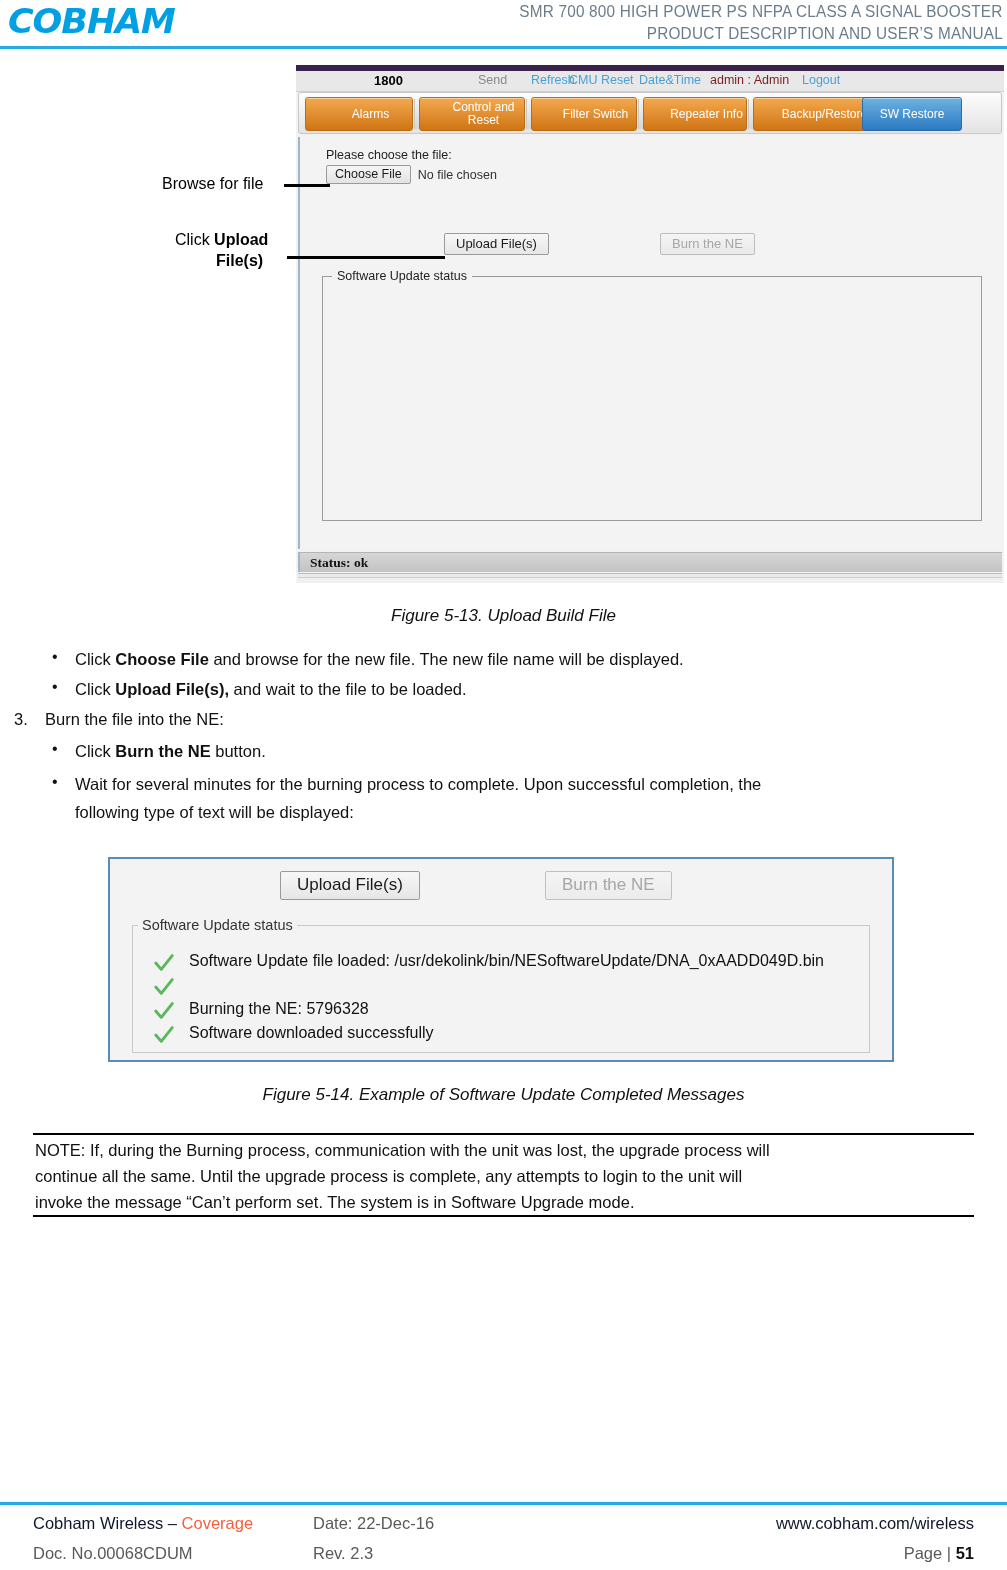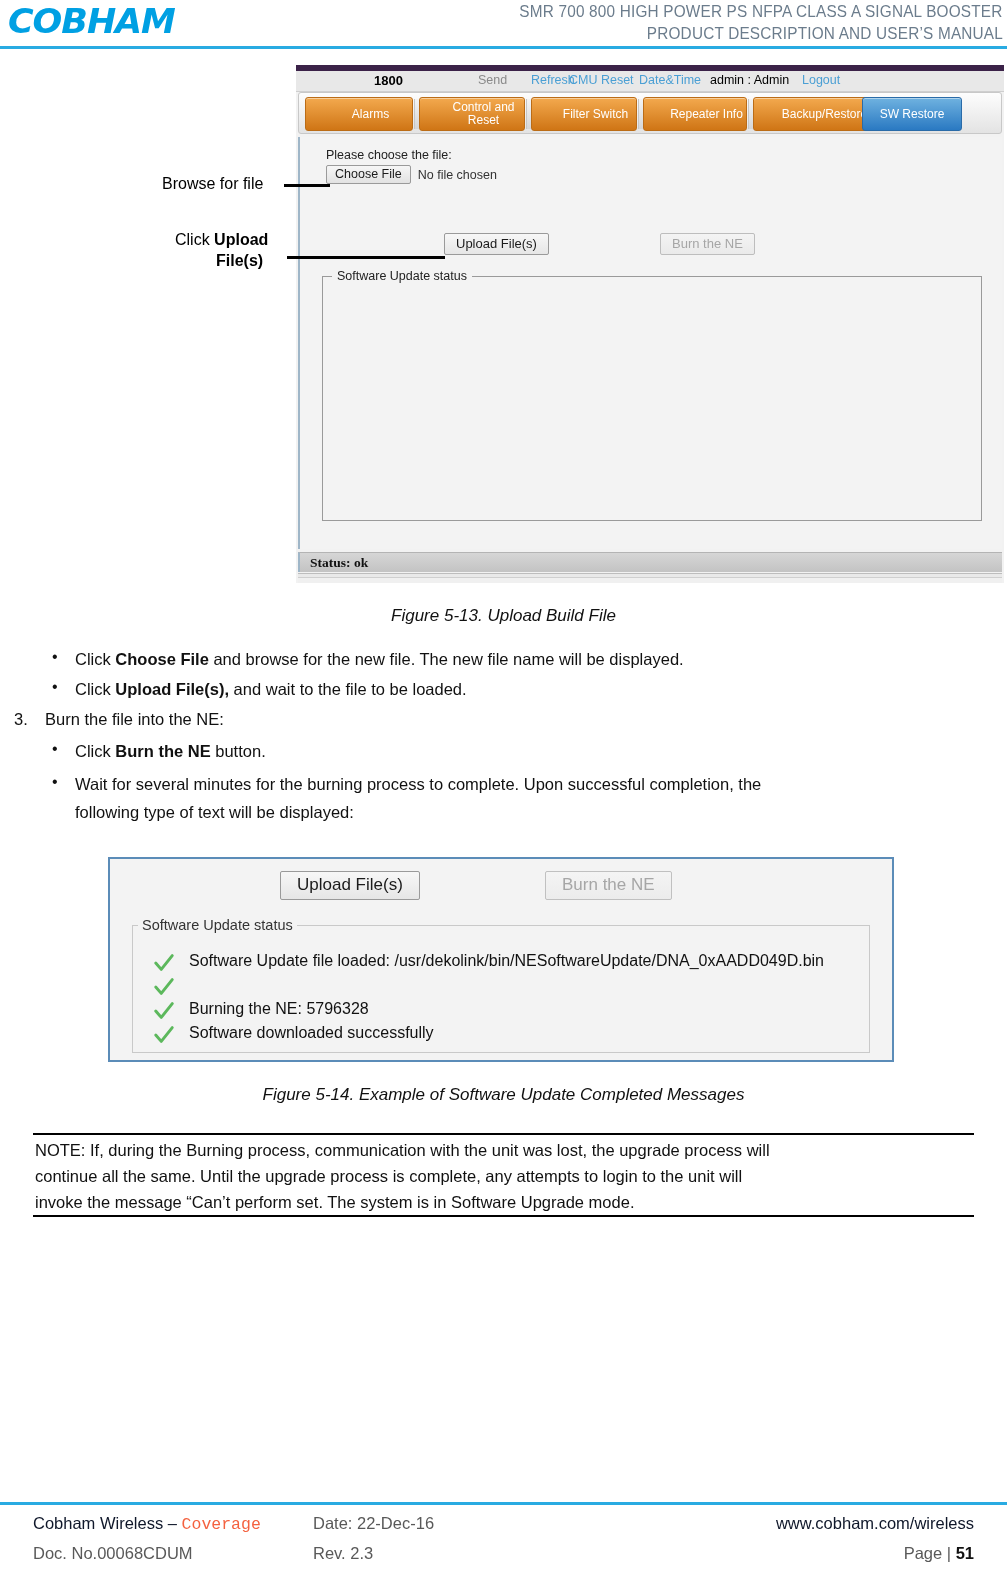--- a/index.html
+++ b/index.html
@@ -48,21 +48,21 @@
   }
   #toolbar {
     position:absolute; left:0; top:6px; width:708px; height:20px;
     background:#e8e8e8;
     border-bottom:1px solid #cfcfcf;
     font-size:12.5px;
   }
   #toolbar .tb-item { position:absolute; top:2px; white-space:nowrap; }
   .tb-link { color:#4a9fd4; }
   .tb-dim  { color:#8a8a8a; }
-  .tb-dark { color:#000000;text-align:right; }
+  .tb-dark { color:#7f1d1d;text-align:right; }
   .tb-id   { color:#000; font-weight:bold; font-size:13px; }
 
   #tabstrip {
     position:absolute; left:2px; top:27px; width:704px; height:42px;
     background:linear-gradient(#fdfdfd,#e3e3e3);
     border:1px solid #c8c8c8; border-radius:3px;
     box-sizing:border-box;
   }
   .tab {
     position:absolute; top:4px; height:34px;
@@ -189,21 +189,21 @@
     position:absolute; left:33px; top:1133px; width:941px; height:84px;
     border-top:2px solid #000; border-bottom:2px solid #000;
     box-sizing:border-box;
   }
   .note-line { position:absolute; left:2px; font-size:16.5px; color:#111; white-space:nowrap; }
 
   
   #footer-rule { position:absolute; left:0; top:1502px; width:1007px; height:3px; background:#29ABE2; }
   .footer-cell { position:absolute; font-size:16.5px; white-space:nowrap; }
   .f-blue   { color:#0f172a; }
-  .f-orange { color:#F4613F;font-family:Liberation Mono, monospace; }
+  .f-orange { color:#F4613F; }
   .f-grey   { color:#595959; }
 </style>
 </head>
 <body>
 
 <div id="page-header">
   <div id="logo">COBHAM</div>
   <div id="header-title-1">SMR 700 800 HIGH POWER PS NFPA CLASS A SIGNAL BOOSTER</div>
   <div id="header-title-2">PRODUCT DESCRIPTION AND USER’S MANUAL</div>
 </div>

